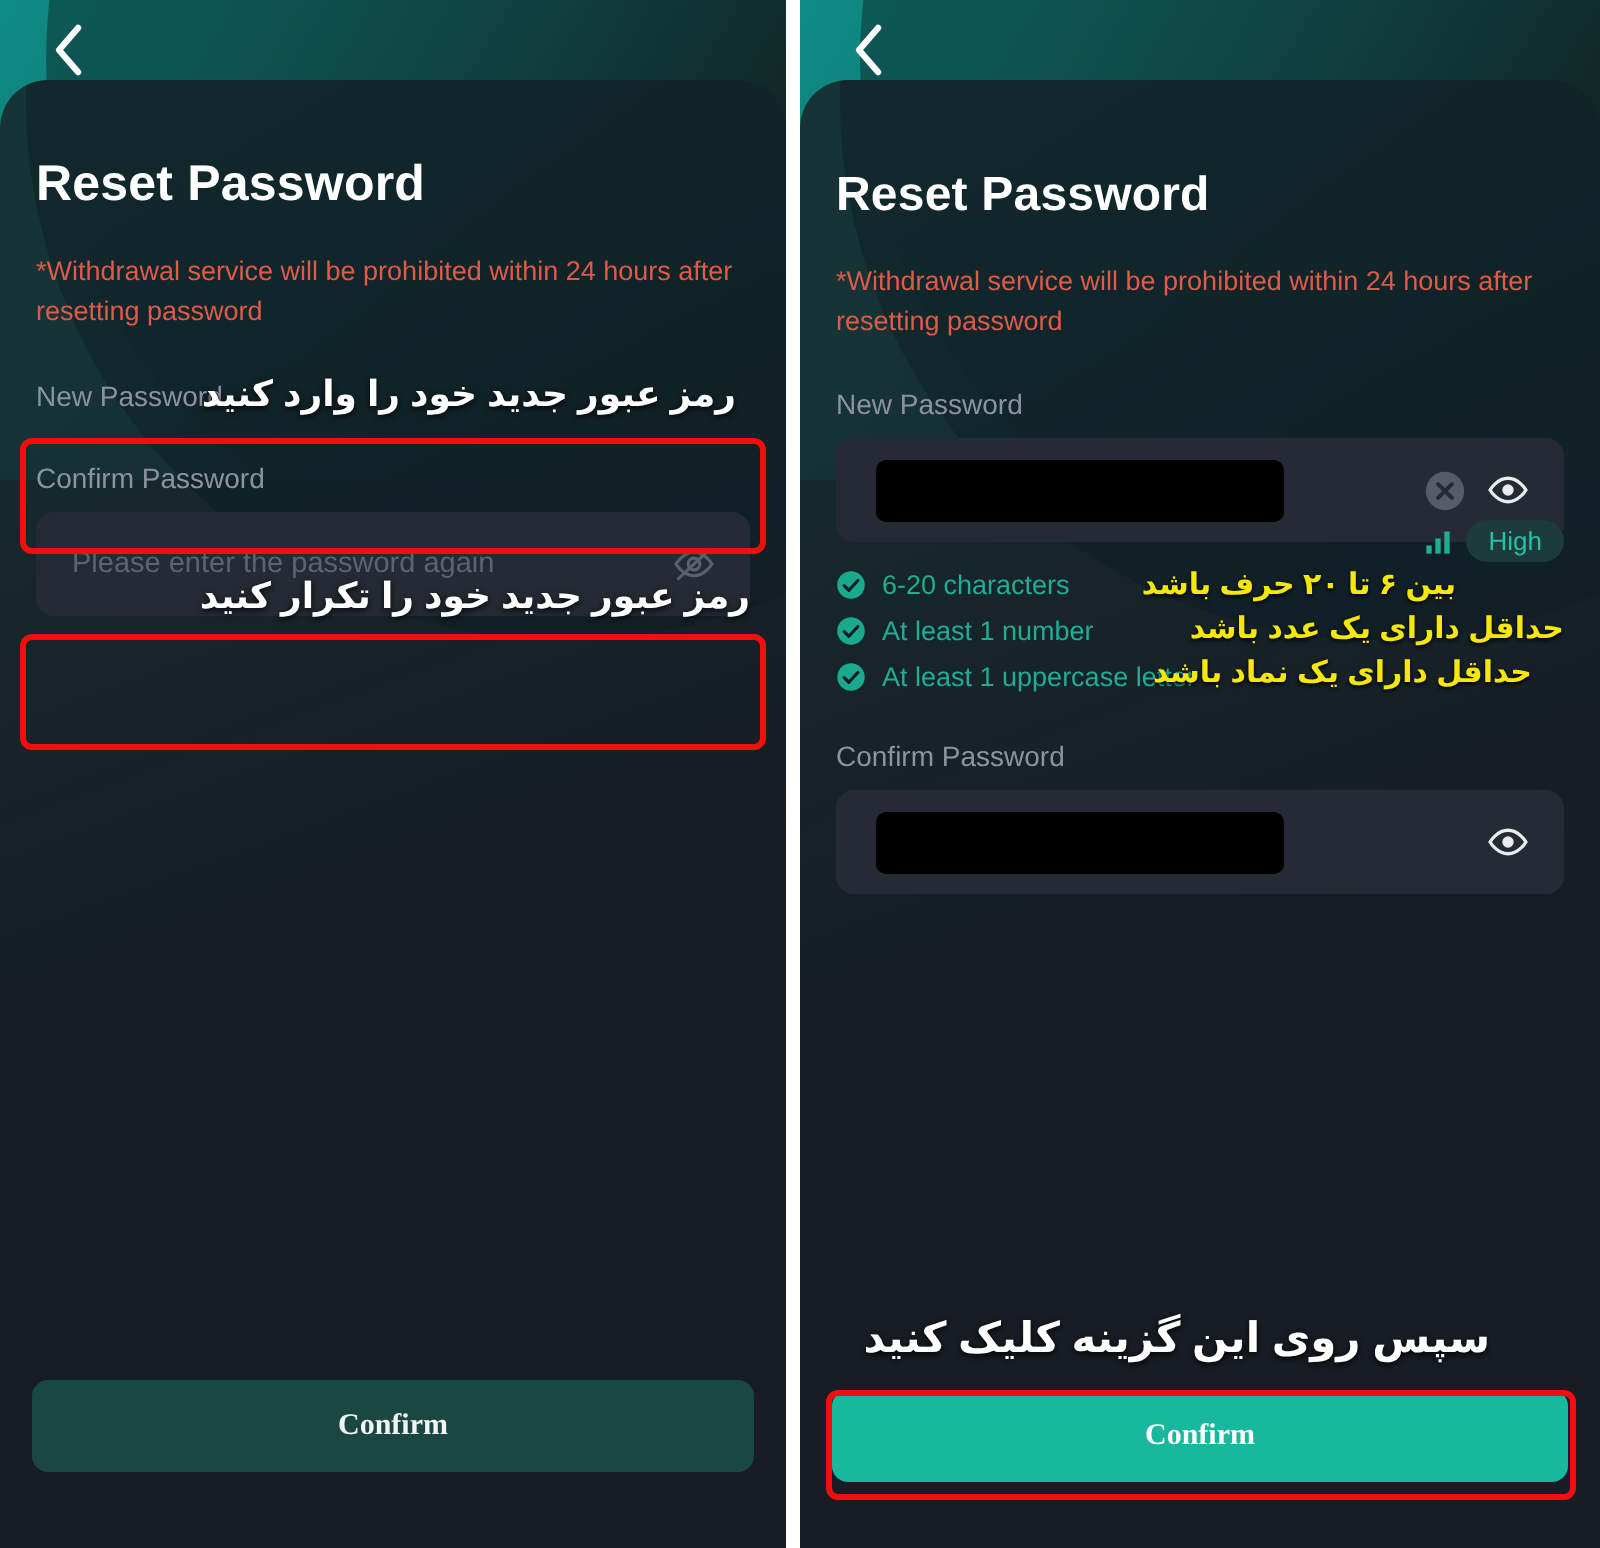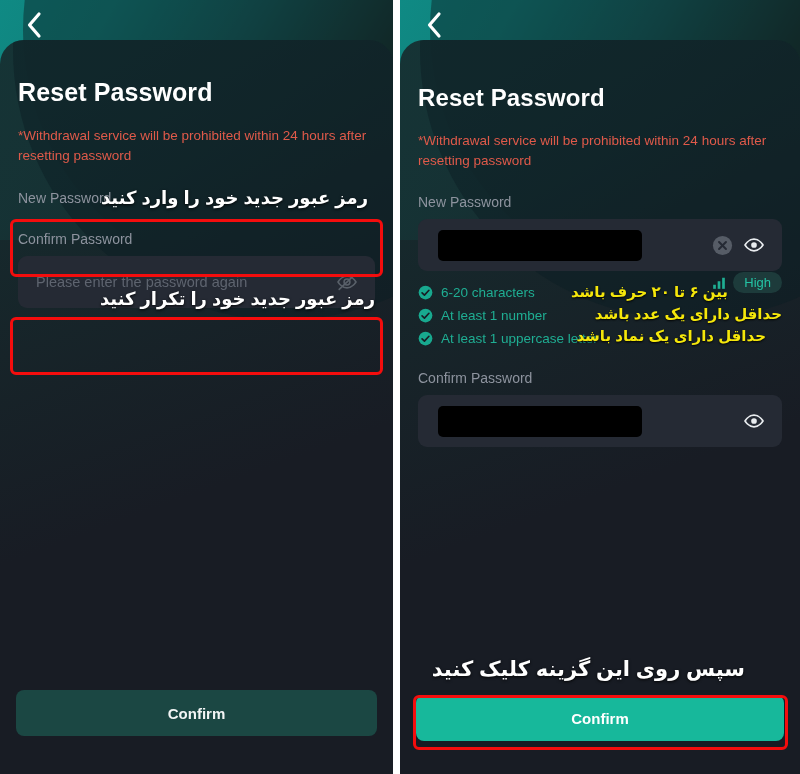--- a/index.html
+++ b/index.html
@@ -159,41 +159,42 @@
     gap: 8px;
     margin-bottom: 8px;
   }
   .rule-txt {
     color: #1fae93;
     font-size: 13.5px;
   }
   .strength {
     position: absolute;
     right: 18px;
-    top: 272px;
+    top: 260px;
     display: flex;
     align-items: center;
     gap: 7px;
     z-index: 5;
   }
   .pill {
     background: #1d3b3b;
     color: #24c3a4;
     font-size: 13px;
     border-radius: 12px;
     padding: 3px 11px;
   }
 
   
   .btn-wrap {
     position: absolute;
     left: 0; right: 0;
     bottom: 0;
     padding: 0 16px 38px 16px;
     z-index: 5;
+    font-family: Liberation Serif, serif;
   }
   .left .btn-wrap { bottom: 0; padding-bottom: 38px; }
   .confirm {
     height: 46px;
     border-radius: 8px;
     display: flex;
     align-items: center;
     justify-content: center;
     color: #ffffff;
     font-size: 15px;

